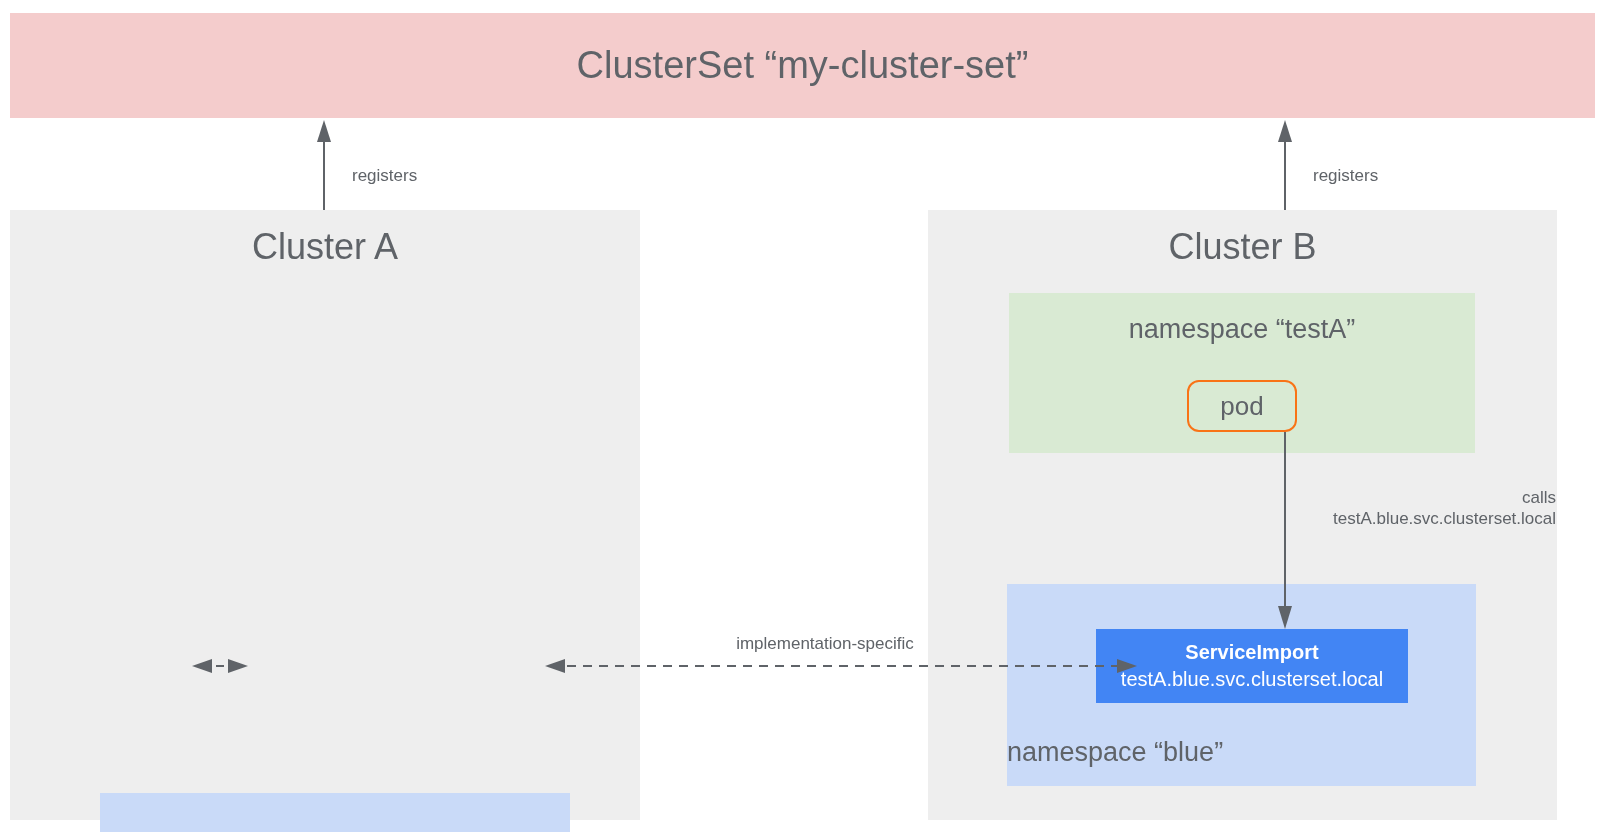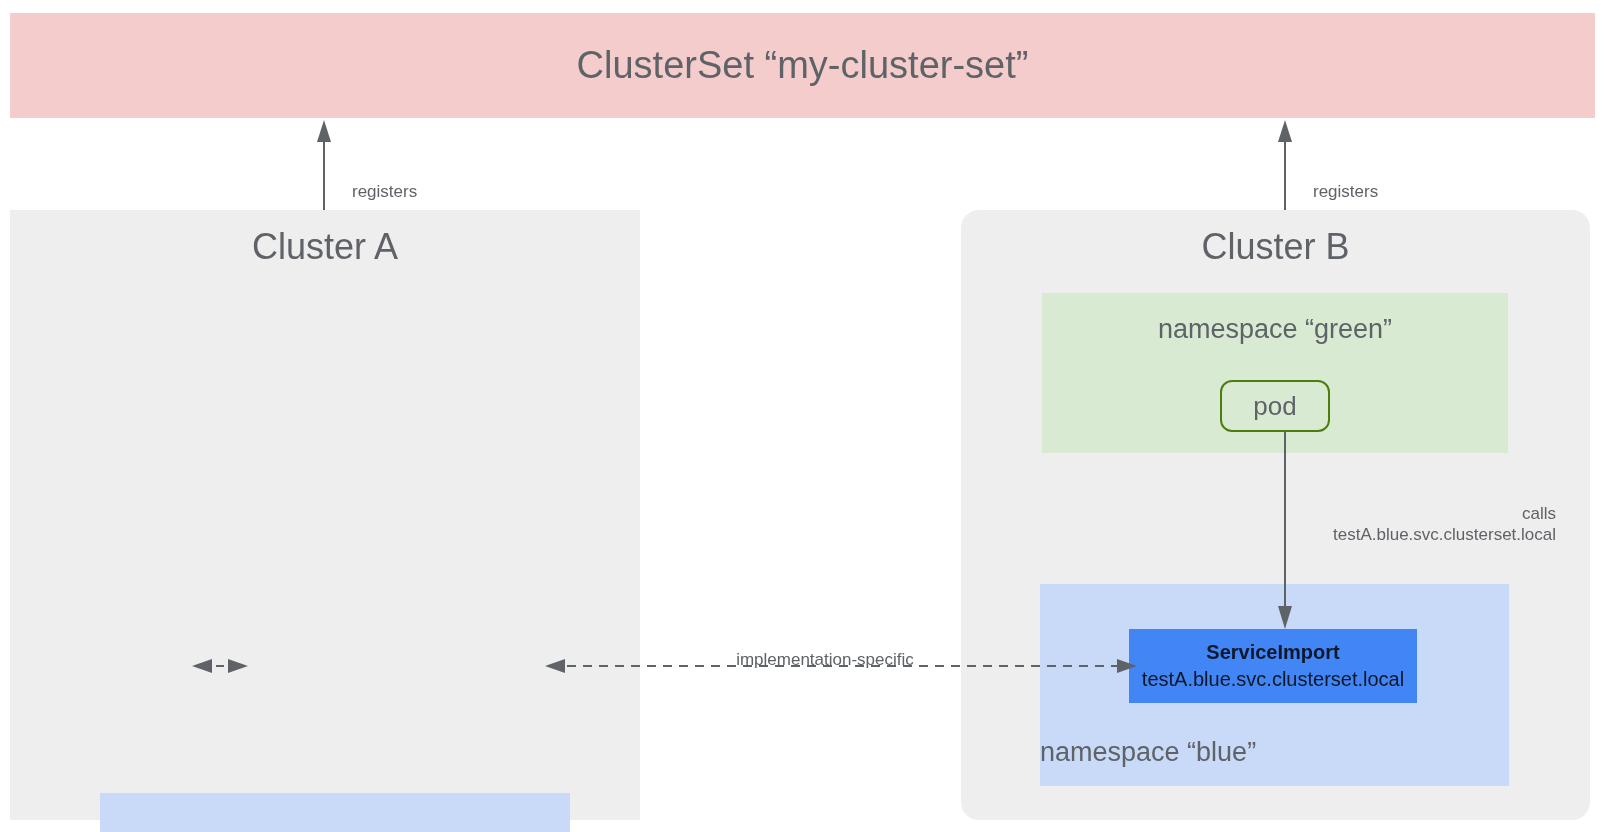--- a/index.html
+++ b/index.html
@@ -19,68 +19,68 @@
     display:flex;align-items:center;justify-content:center;
     font-size:38px;
   }
 
   
   .cluster{
     top:210px;width:630px;height:610px;
     background:#eeeeee;
   }
   .cluster-a{left:10px;text-decoration:underline;}
-  .cluster-b{left:961px;width:629px;border-radius:18px;}
+  .cluster-b{left:928px;width:629px;}
   .cluster-title{
     position:absolute;top:16px;left:0;width:100%;
     text-align:center;font-size:36px;
   }
 
   
   .ns-green{
     position:absolute;left:81px;top:83px;width:466px;height:160px;
     background:#d9ead3;
   }
   .ns-green-title{
     position:absolute;top:21px;left:0;width:100%;
     text-align:center;font-size:27px;
   }
   .pod{
     position:absolute;left:50%;top:87px;transform:translateX(-50%);
     width:106px;height:48px;
-    border:2px solid #4d7c0f;border-radius:12px;
+    border:2px solid #f97316;border-radius:12px;
     background:transparent;
     display:flex;align-items:center;justify-content:center;
     font-size:26px;
   }
 
   .ns-blue-left{
     position:absolute;left:90px;top:583px;width:470px;height:195px;
     background:#c9daf8;
   }
   .ns-blue-right{
     position:absolute;left:79px;top:374px;width:469px;height:202px;
     background:#c9daf8;
   }
   .ns-blue-title{
     position:absolute;bottom:18px;left:0;width:100%;
     text-align:left;font-size:27px;
   }
   .svc-box{
-    position:absolute;width:288px;
-    background:#4285f4;color:#0f172a;
+    position:absolute;width:312px;
+    background:#4285f4;color:#ffffff;
     display:flex;flex-direction:column;align-items:center;justify-content:center;
     line-height:27px;
   }
   .svc-import{left:89px;top:45px;height:74px;}
   .svc-kind{font-weight:bold;font-size:20px;}
   .svc-dns{font-size:20px;}
 
   
-  .small-label{font-size:17px;line-height:21px;white-space:nowrap;margin-top:16px;}
+  .small-label{font-size:17px;line-height:21px;white-space:nowrap;}
   .lbl-registers-a{left:352px;top:165px;}
   .lbl-registers-b{left:1313px;top:165px;}
   .lbl-impl{left:640px;top:633px;width:370px;text-align:center;}
   .lbl-calls{left:1300px;top:487px;width:256px;text-align:right;white-space:normal;}
 
   
   svg.overlay{
     position:absolute;left:0;top:0;width:1610px;height:832px;
     pointer-events:none;
   }
@@ -102,21 +102,21 @@
     
     
     
   </div>
 </div>
 
 <div class="abs cluster cluster-b">
   <div class="cluster-title">Cluster B</div>
 
   <div class="ns-green">
-    <div class="ns-green-title">namespace “green”</div>
+    <div class="ns-green-title">namespace “testA”</div>
     <div class="pod">
       <span>pod</span>
     </div>
   </div>
 
   <div class="ns-blue-right">
     <div class="svc-box svc-import">
       <div class="svc-kind">ServiceImport</div>
       <div class="svc-dns">testA.blue.svc.clusterset.local</div>
     </div>

